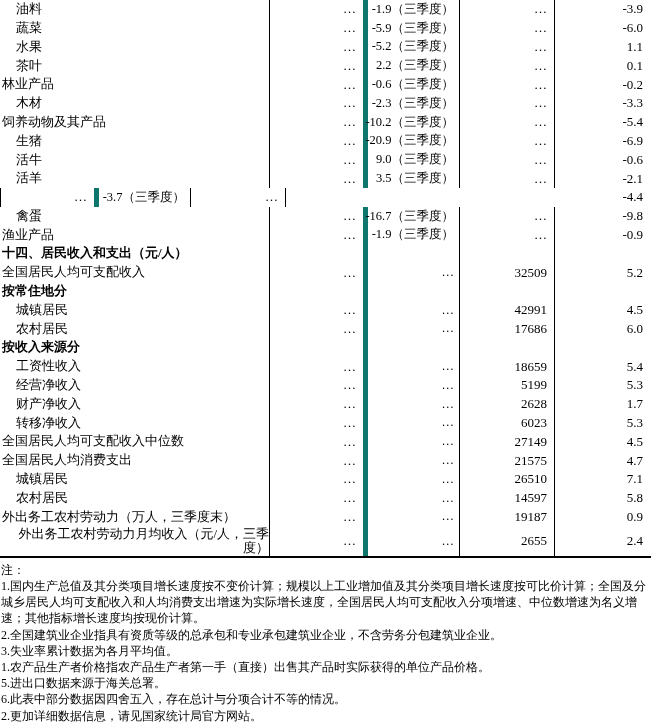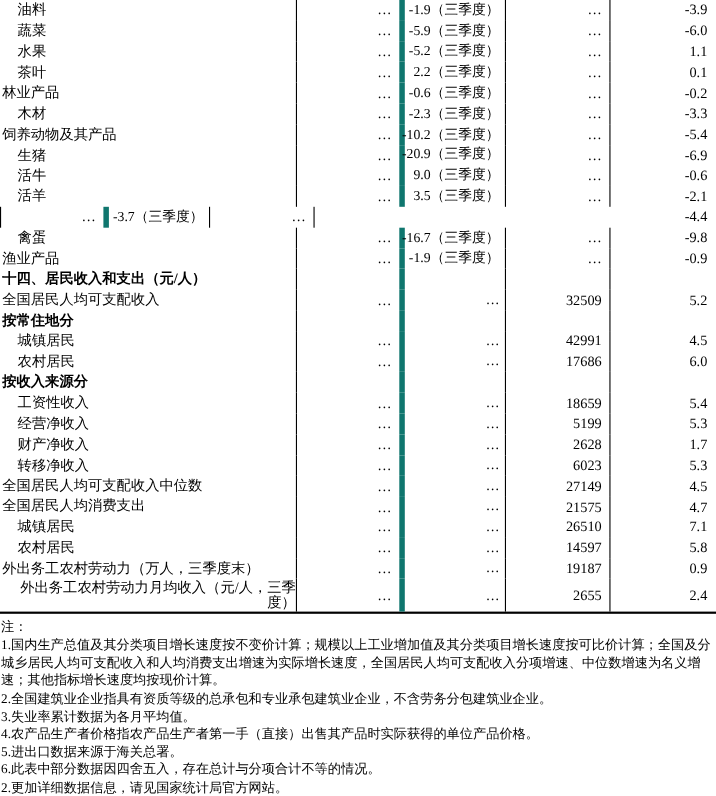--- a/index.html
+++ b/index.html
@@ -257,19 +257,19 @@
         <div class="cell c4">2655</div>
         <div class="cell c5">2.4</div>
       </div>
     </div>
   <div class="notes">
     <div class="note-title">注：</div>
     <div id="notes-list">
         <div class="note">1.国内生产总值及其分类项目增长速度按不变价计算；规模以上工业增加值及其分类项目增长速度按可比价计算；全国及分城乡居民人均可支配收入和人均消费支出增速为实际增长速度，全国居民人均可支配收入分项增速、中位数增速为名义增速；其他指标增长速度均按现价计算。</div>
         <div class="note">2.全国建筑业企业指具有资质等级的总承包和专业承包建筑业企业，不含劳务分包建筑业企业。</div>
         <div class="note">3.失业率累计数据为各月平均值。</div>
-        <div class="note">4.农产品生产者价格指农产品生产者第一手（直接）出售其产品时实际获得的单位产品价格。</div>
+        <div class="note">1.农产品生产者价格指农产品生产者第一手（直接）出售其产品时实际获得的单位产品价格。</div>
         <div class="note">5.进出口数据来源于海关总署。</div>
         <div class="note">6.此表中部分数据因四舍五入，存在总计与分项合计不等的情况。</div>
         <div class="note">2.更加详细数据信息，请见国家统计局官方网站。</div>
       </div>
   </div>
 </div>
 
 </body></html>

